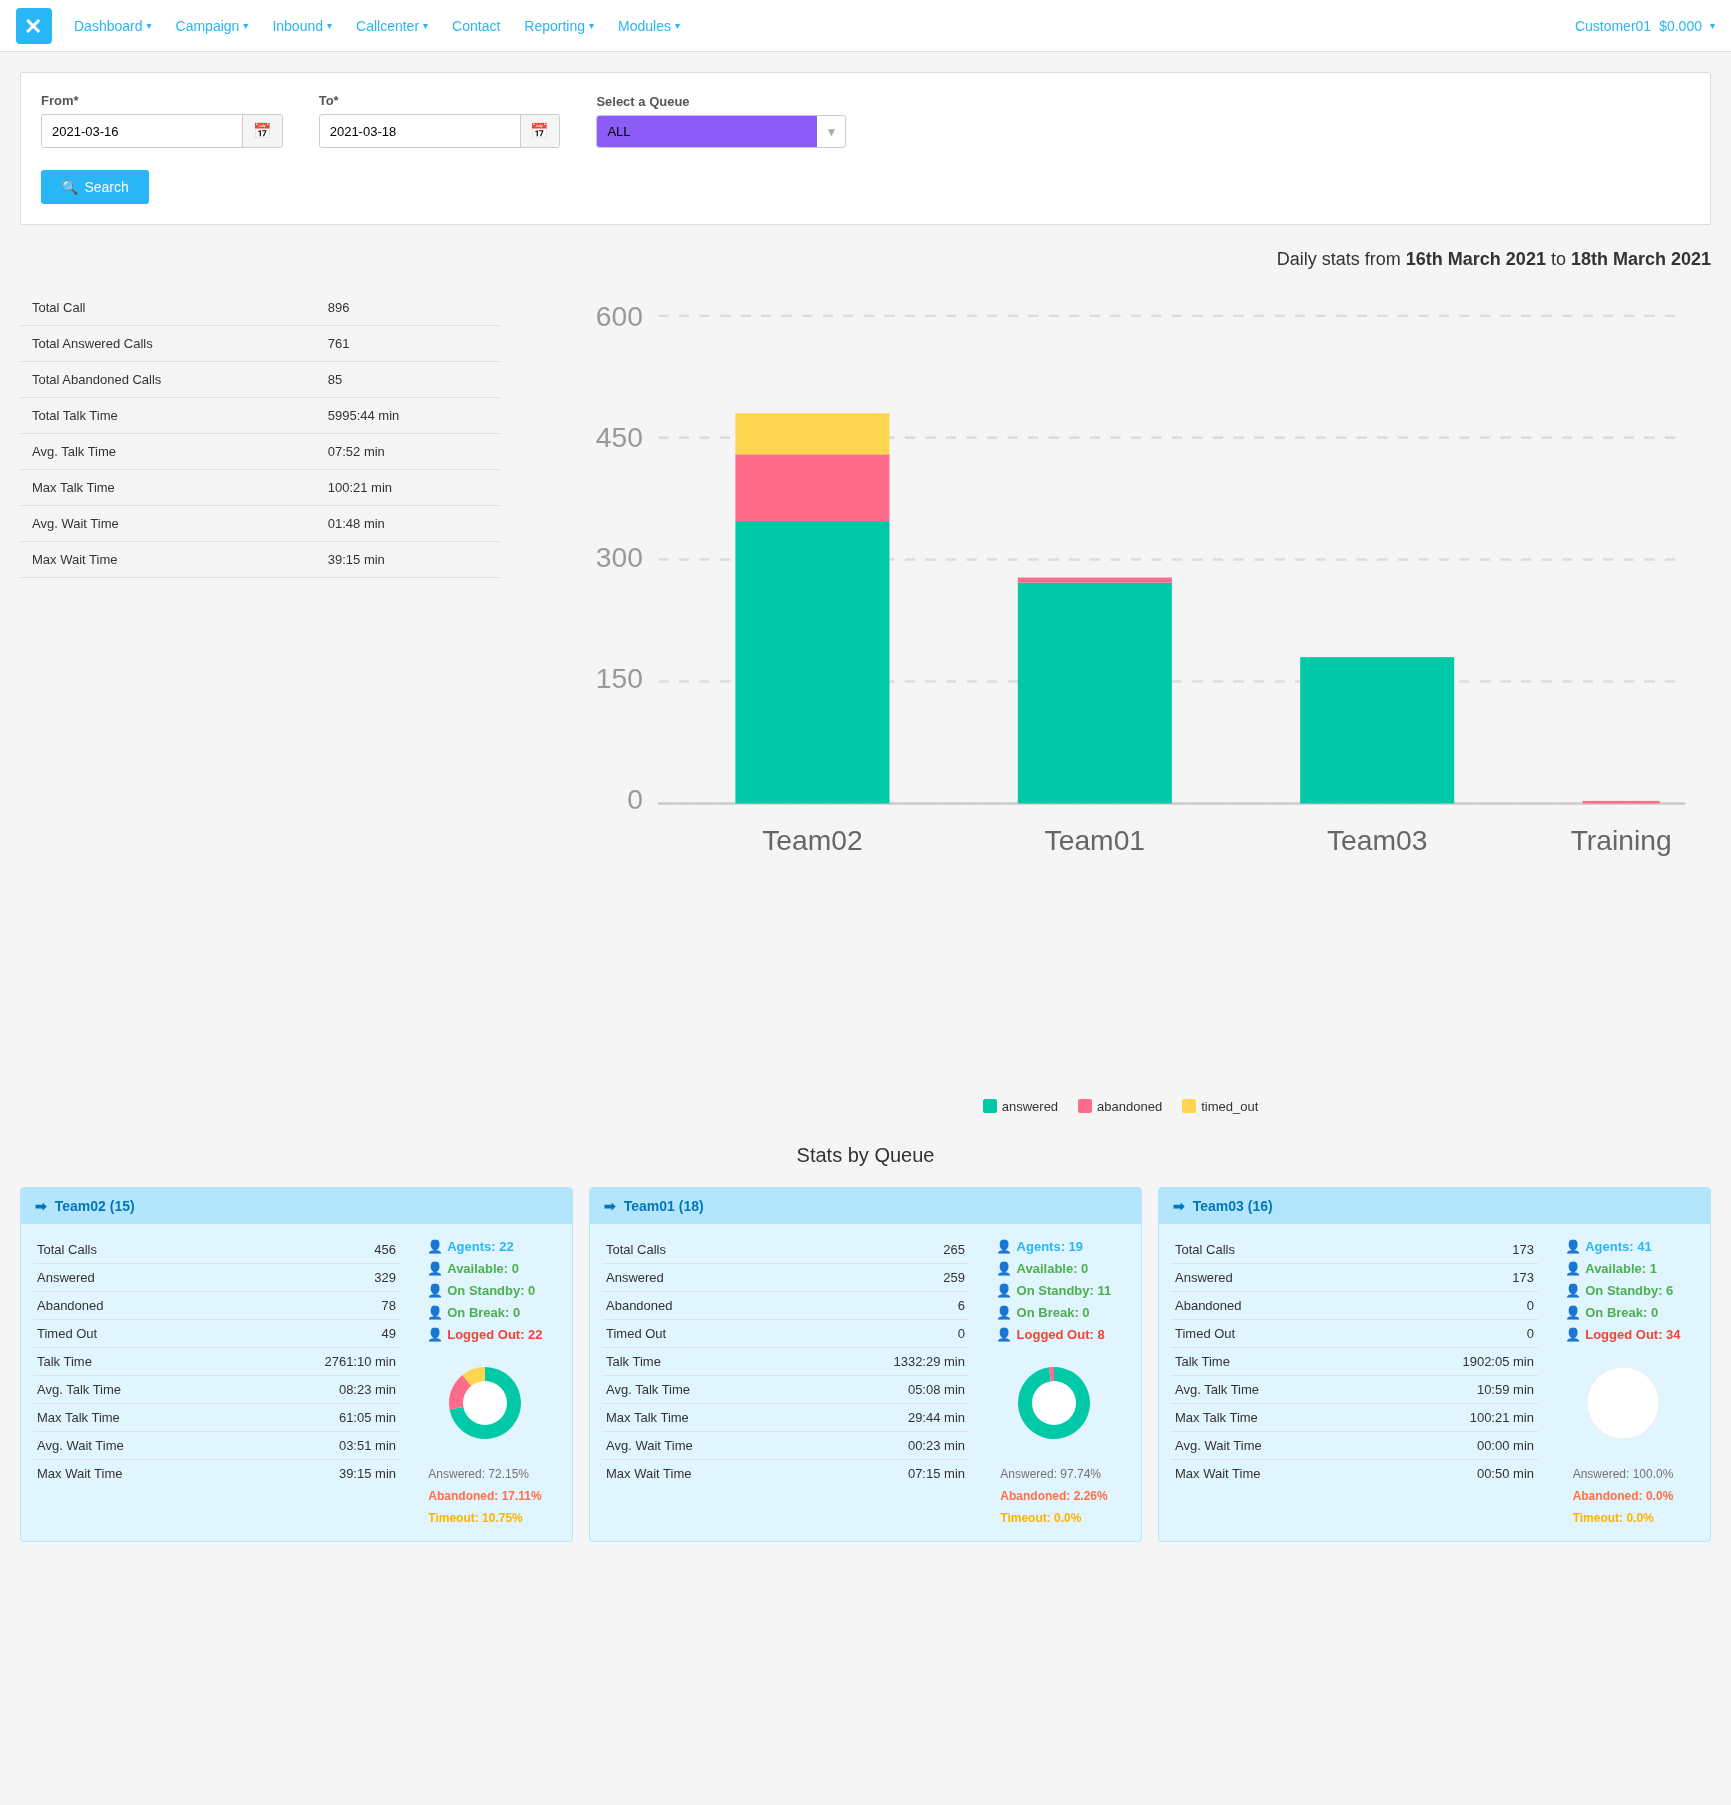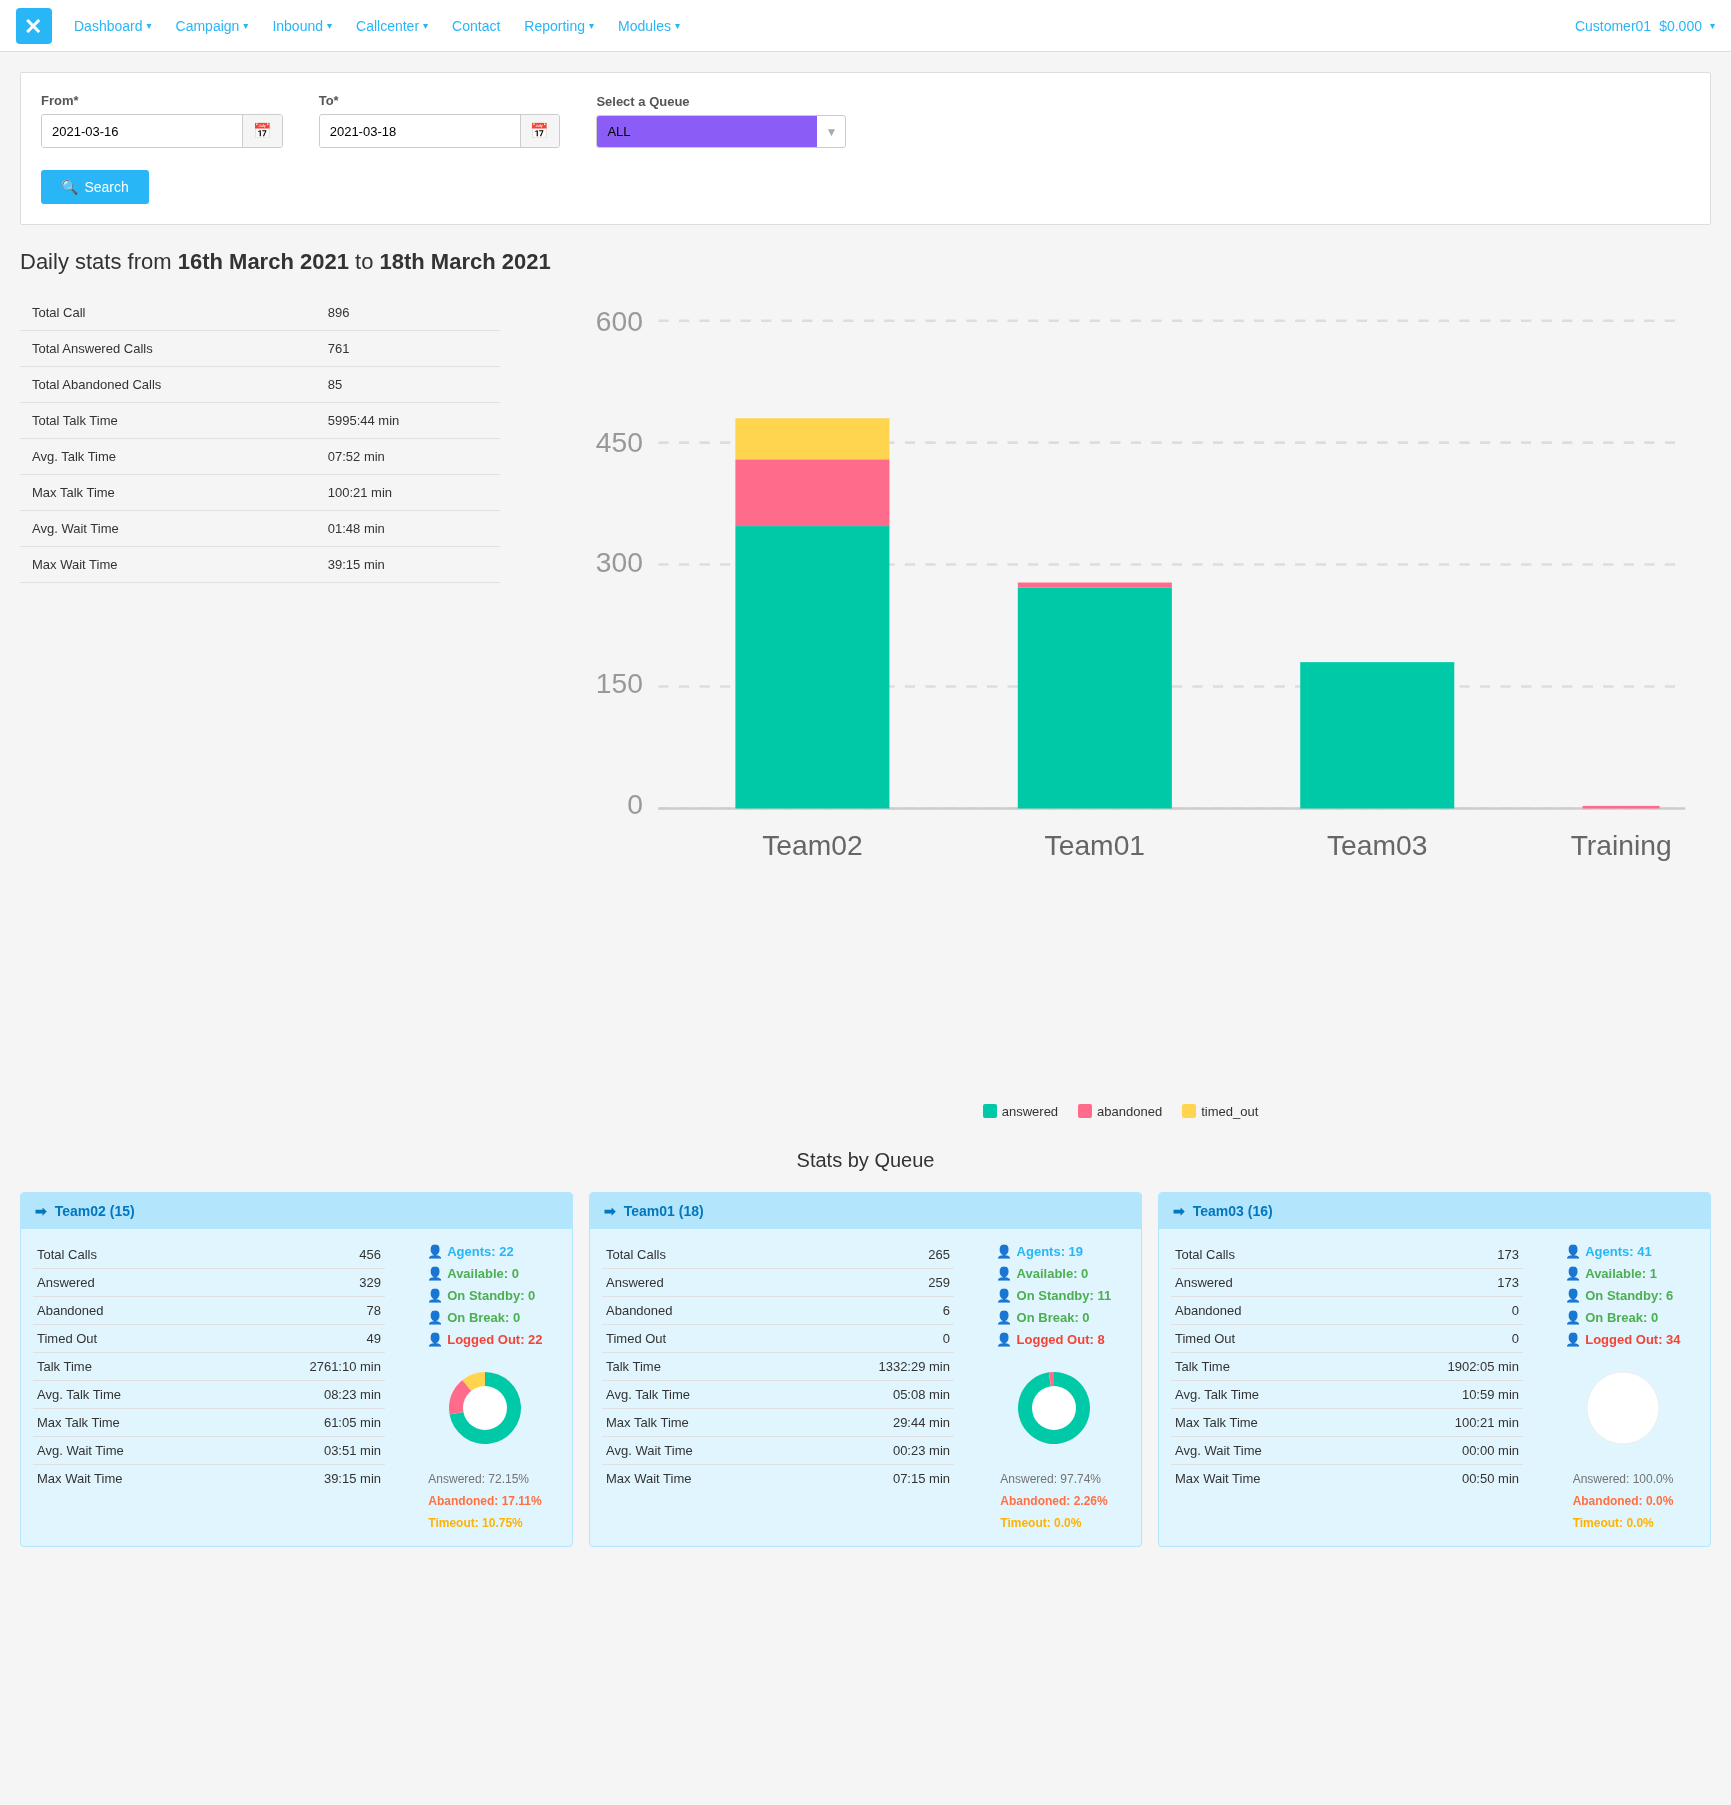--- a/index.html
+++ b/index.html
@@ -120,22 +120,22 @@
       cursor: pointer;
       display: flex;
       align-items: center;
       gap: 6px;
       margin-top: 22px;
     }
 
     
     .stats-section { margin-bottom: 30px; }
     .stats-title {
-      text-align: left;
-      font-size: 22px;
+      text-align: right;
+      font-size: 18px;
       margin-bottom: 20px;
       color: #333;
       margin-top: 12px;
     }
     .stats-title strong { font-weight: bold; }
 
     .stats-layout {
       display: flex;
       gap: 30px;
       align-items: flex-start;
@@ -205,21 +205,21 @@
       padding: 10px 14px;
       font-size: 14px;
       font-weight: bold;
       color: #0277bd;
       display: flex;
       align-items: center;
       gap: 8px;
     }
     .queue-card-body {
       display: flex;
-      gap: 15px;
+      gap: 0;
       padding: 12px;
     }
     .queue-stats-left {
       flex: 1;
     }
     .queue-stats-row {
       display: flex;
       justify-content: space-between;
       padding: 6px 4px;
       border-bottom: 1px solid #e0e0e0;

